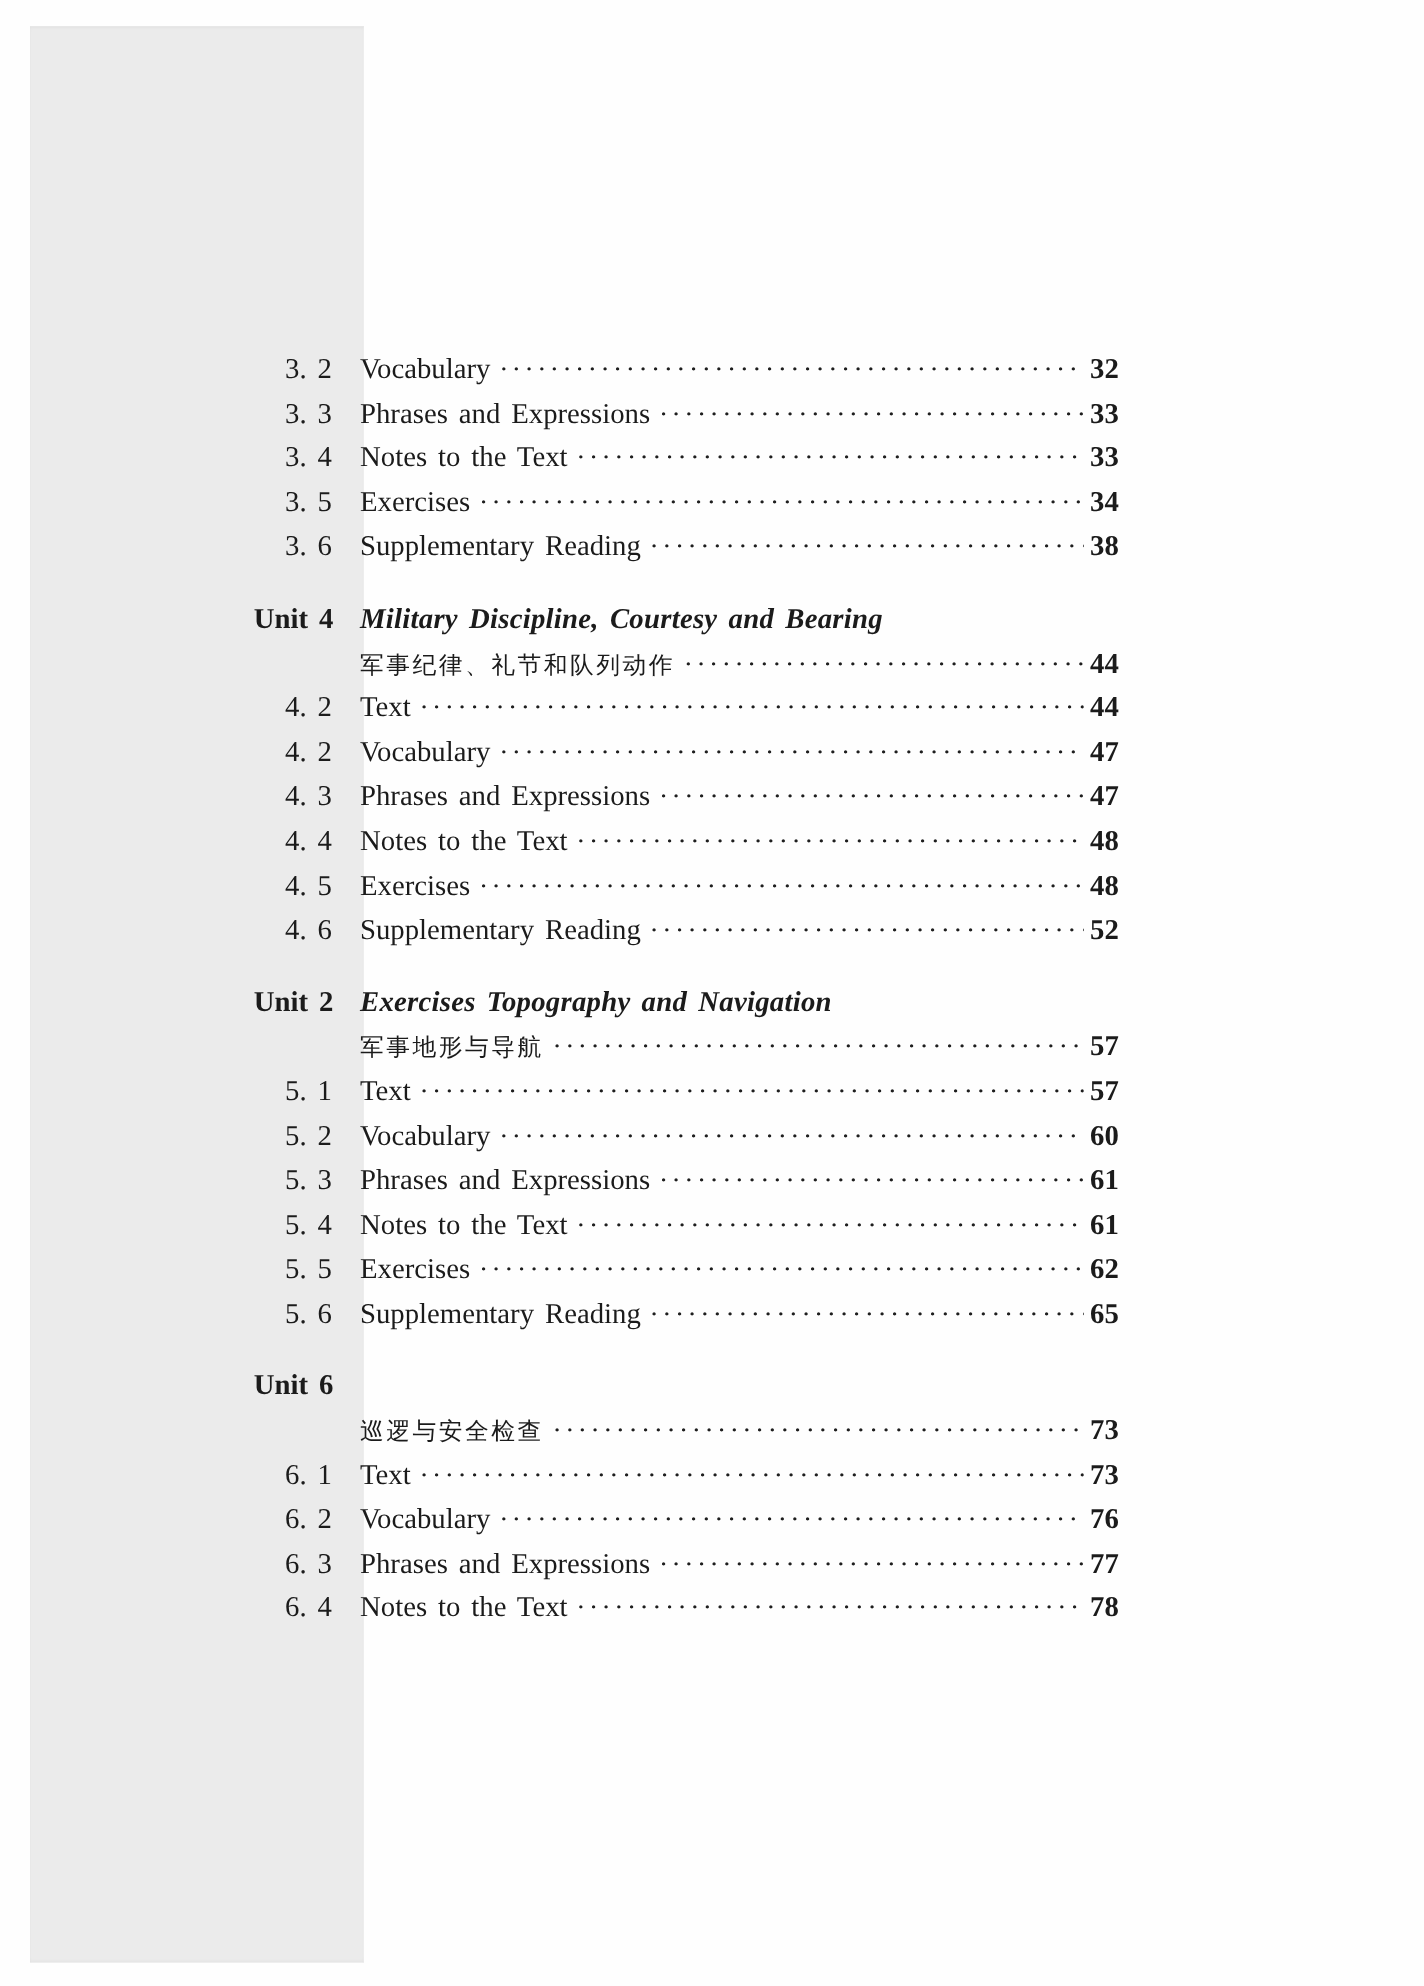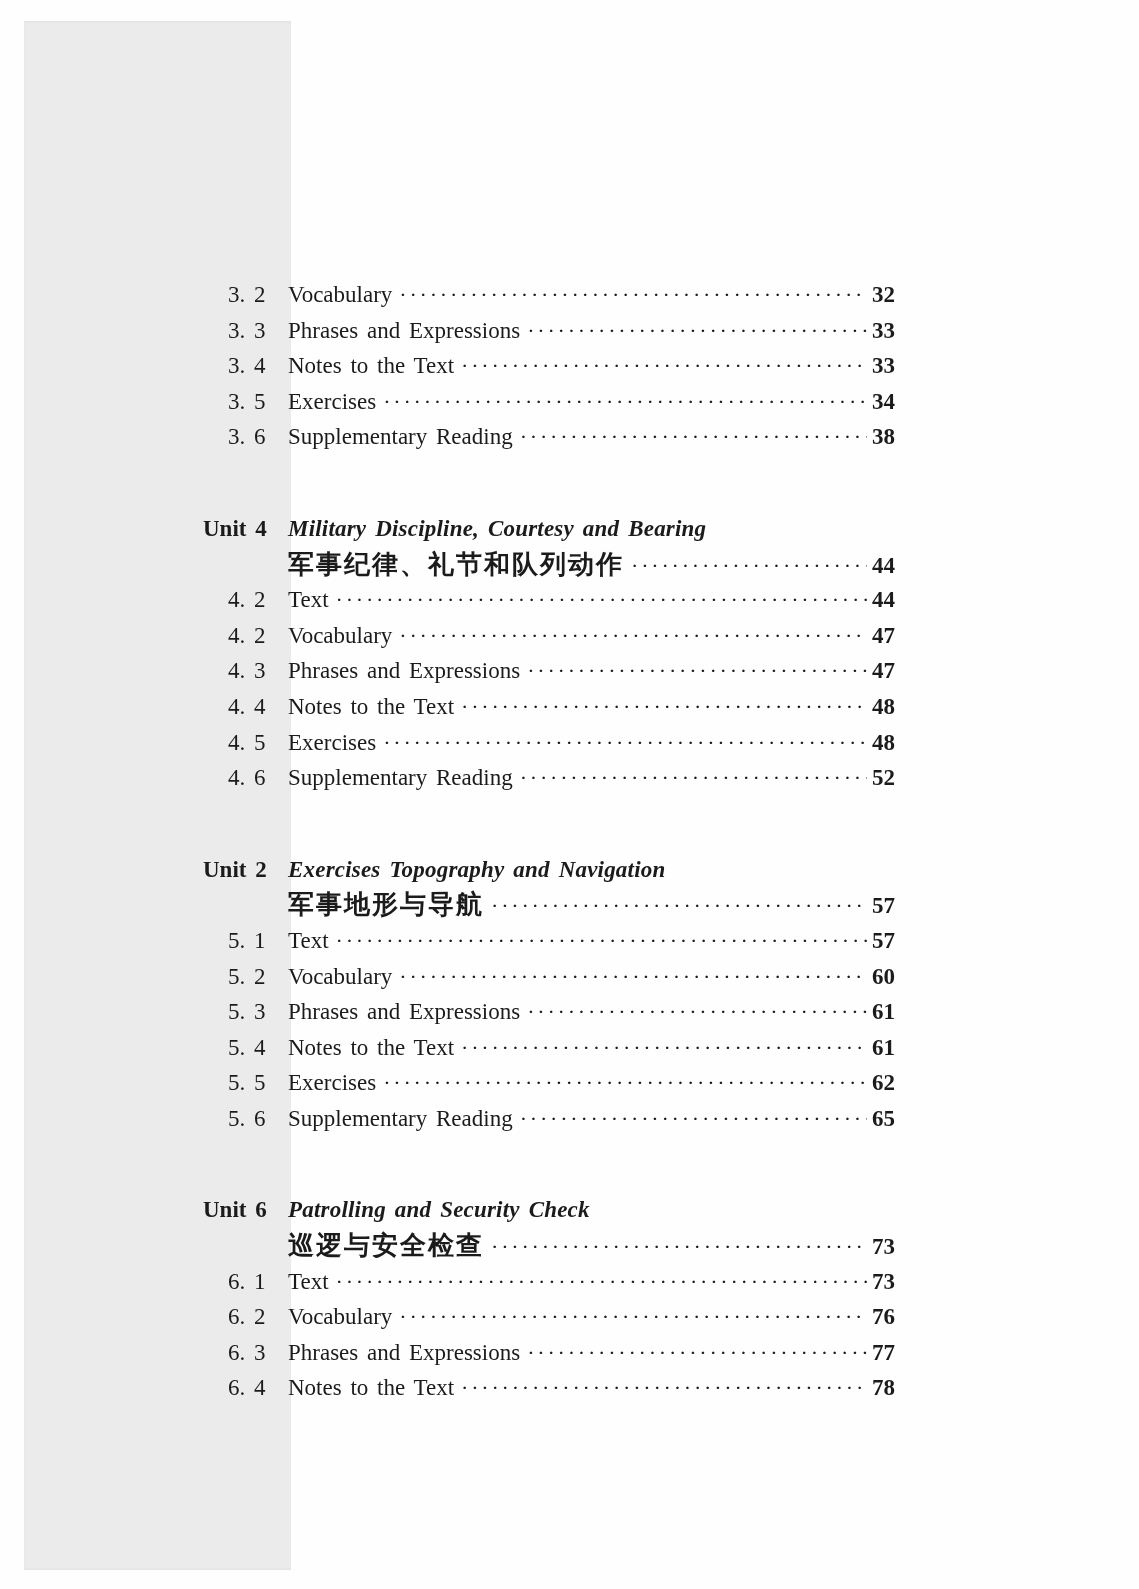--- a/index.html
+++ b/index.html
@@ -32,40 +32,40 @@
   }
   .row {
     display: flex;
     align-items: baseline;
     height: 35.6px;
     line-height: 35.6px;
     font-size: 23px;
     word-spacing: 3px;
     white-space: nowrap;
   }
-  .section.unit-section { margin-top: 56px; }
+  .section.unit-section { margin-top: 22px; }
   .num {
     flex: none;
     width: 60px;
     margin-left: 25px;
   }
   .unit {
     flex: none;
     width: 85px;
     font-weight: bold;
   }
   .head-row .title-en {
     font-weight: bold;
     letter-spacing: 0.2px;
     font-style: italic;
   }
   .zh-row .title-zh {
     font-family: "Liberation Sans", "DejaVu Sans", sans-serif;
-    font-weight: bold;
-    font-size: 26px;
+    font-weight: normal;
+    font-size: 19px;
     letter-spacing: 2px;
   }
   .dots {
     flex: 1;
     overflow: hidden;
     white-space: nowrap;
     margin: 0 5px 0 7px;
     font-size: 22px;
     letter-spacing: 2.8px;
     font-weight: normal;
@@ -207,21 +207,20 @@
         <div class="row item-row">
     <span class="num">5. 6</span>
     <span class="label">Supplementary Reading</span>
     <span class="dots">························································································································</span>
     <span class="pg">65</span>
   </div>
       </div>
       <div class="section unit-section">
         <div class="row head-row">
     <span class="unit">Unit 6</span>
-    <span class="title-en">Patrolling and Security Check</span>
   </div>
         <div class="row zh-row">
     <span class="unit"></span>
     <span class="title-zh">巡逻与安全检查</span>
     <span class="dots">························································································································</span>
     <span class="pg">73</span>
   </div>
         <div class="row item-row">
     <span class="num">6. 1</span>
     <span class="label">Text</span>

